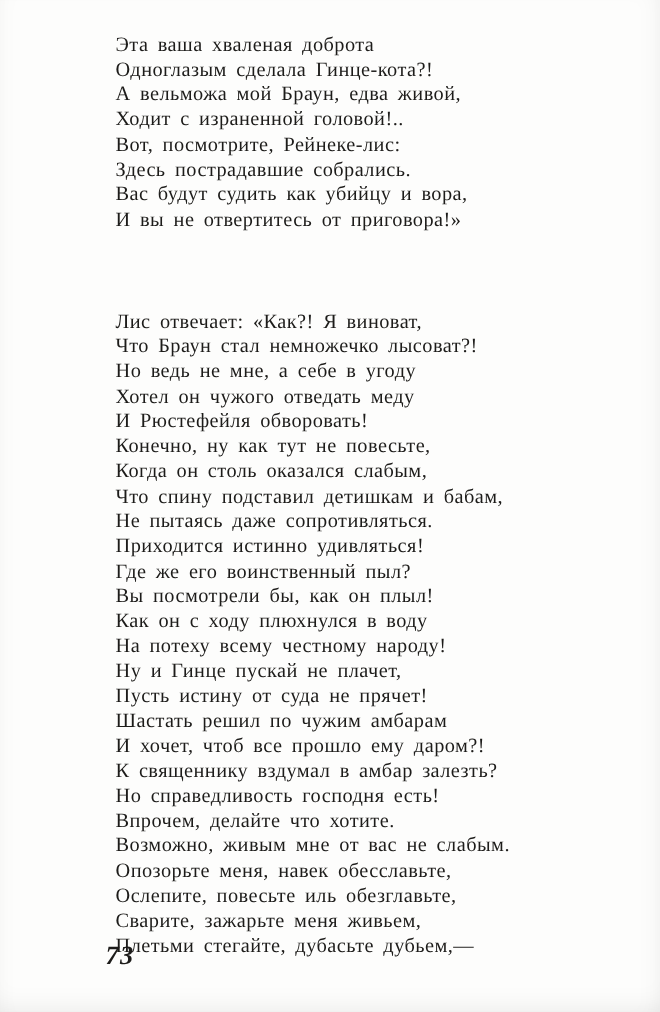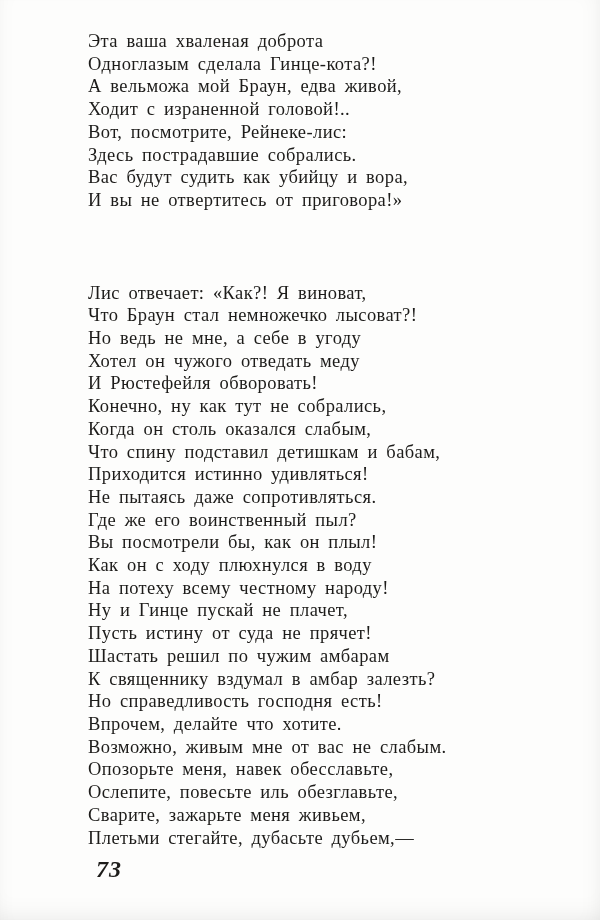--- a/index.html
+++ b/index.html
@@ -21,21 +21,21 @@
     content: "";
     position: absolute;
     inset: 0;
     pointer-events: none;
     box-shadow: inset 0 -18px 28px -20px rgba(0,0,0,0.10),
                 inset -16px 0 26px -20px rgba(0,0,0,0.08),
                 inset 16px 0 26px -22px rgba(0,0,0,0.05);
   }
   .poem {
     position: absolute;
-    left: 88px;
+    left: 105px;
     top: 30px;
   }
   .stanza {
     display: block;
   }
   .stanza + .stanza {
     margin-top: 70px;
   }
   .line {
     font-size: 18.5px;
@@ -69,32 +69,33 @@
       <div class="line">Здесь пострадавшие собрались.</div>
       <div class="line">Вас будут судить как убийцу и вора,</div>
       <div class="line">И вы не отвертитесь от приговора!»</div>
     </div>
     <div class="stanza">
       <div class="line">Лис отвечает: «Как?! Я виноват,</div>
       <div class="line">Что Браун стал немножечко лысоват?!</div>
       <div class="line">Но ведь не мне, а себе в угоду</div>
       <div class="line">Хотел он чужого отведать меду</div>
       <div class="line">И Рюстефейля обворовать!</div>
-      <div class="line">Конечно, ну как тут не собрались,</div>
+      <div class="line">Конечно, ну как тут не повесьте,</div>
       <div class="line">Когда он столь оказался слабым,</div>
       <div class="line">Что спину подставил детишкам и бабам,</div>
+      <div class="line">Не пытаясь даже сопротивляться.</div>
       <div class="line">Приходится истинно удивляться!</div>
-      <div class="line">Не пытаясь даже сопротивляться.</div>
       <div class="line">Где же его воинственный пыл?</div>
       <div class="line">Вы посмотрели бы, как он плыл!</div>
       <div class="line">Как он с ходу плюхнулся в воду</div>
       <div class="line">На потеху всему честному народу!</div>
       <div class="line">Ну и Гинце пускай не плачет,</div>
       <div class="line">Пусть истину от суда не прячет!</div>
       <div class="line">Шастать решил по чужим амбарам</div>
+      <div class="line">И хочет, чтоб все прошло ему даром?!</div>
       <div class="line">К священнику вздумал в амбар залезть?</div>
       <div class="line">Но справедливость господня есть!</div>
       <div class="line">Впрочем, делайте что хотите.</div>
       <div class="line">Возможно, живым мне от вас не слабым.</div>
       <div class="line">Опозорьте меня, навек обесславьте,</div>
       <div class="line">Ослепите, повесьте иль обезглавьте,</div>
       <div class="line">Сварите, зажарьте меня живьем,</div>
       <div class="line">Плетьми стегайте, дубасьте дубьем,—</div>
     </div>
   </div>

